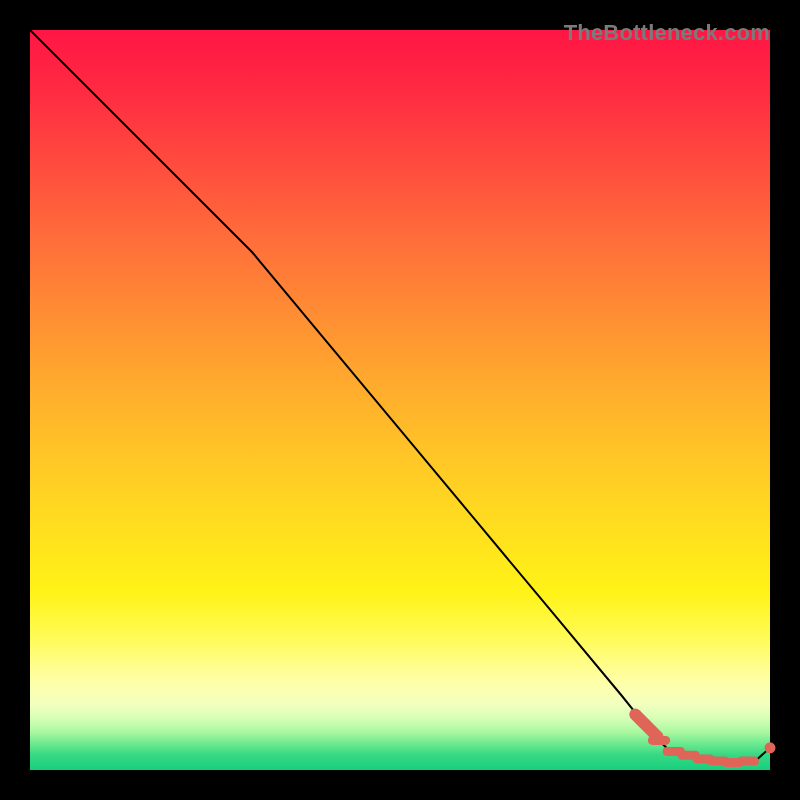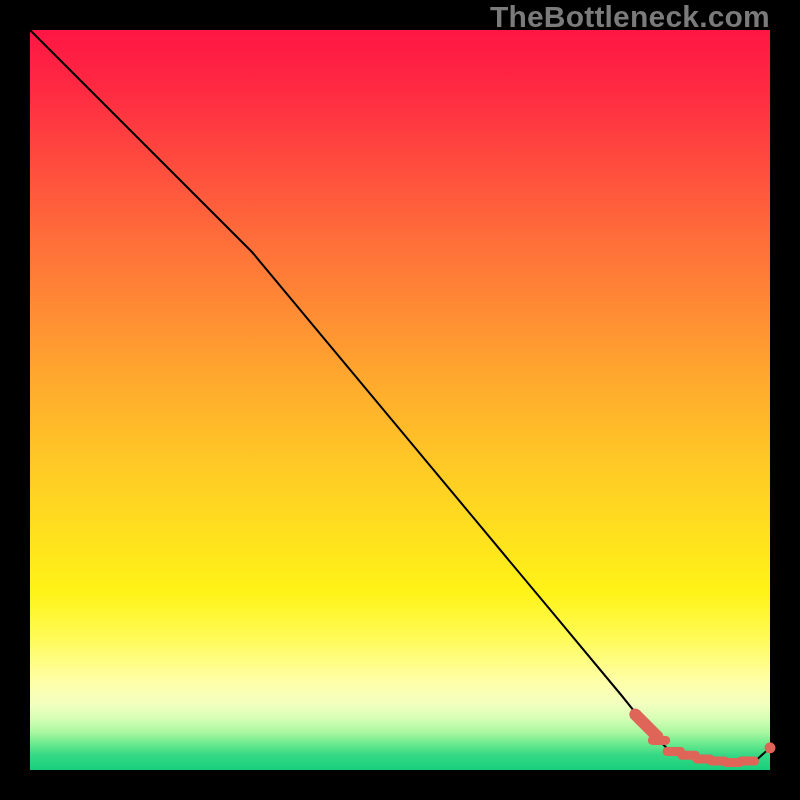--- a/index.html
+++ b/index.html
@@ -39,24 +39,24 @@
       #f3ffbf 91%,
       #d7ffb5 93%,
       #a6f79f 95%,
       #6ae98e 96.5%,
       #35d884 98%,
       #18cf7c 100%
     );
   }
   .watermark {
     position: absolute;
-    top: 0;
+    top: 20px;
     right: 30px;
     color: #7b7b7b;
-    font-size: 30px;
+    font-size: 22px;
     font-weight: 600;
     letter-spacing: 0.2px;
     user-select: none;
   }
   svg.overlay {
     position: absolute;
     left: 30px;
     top: 30px;
     width: 740px;
     height: 740px;

